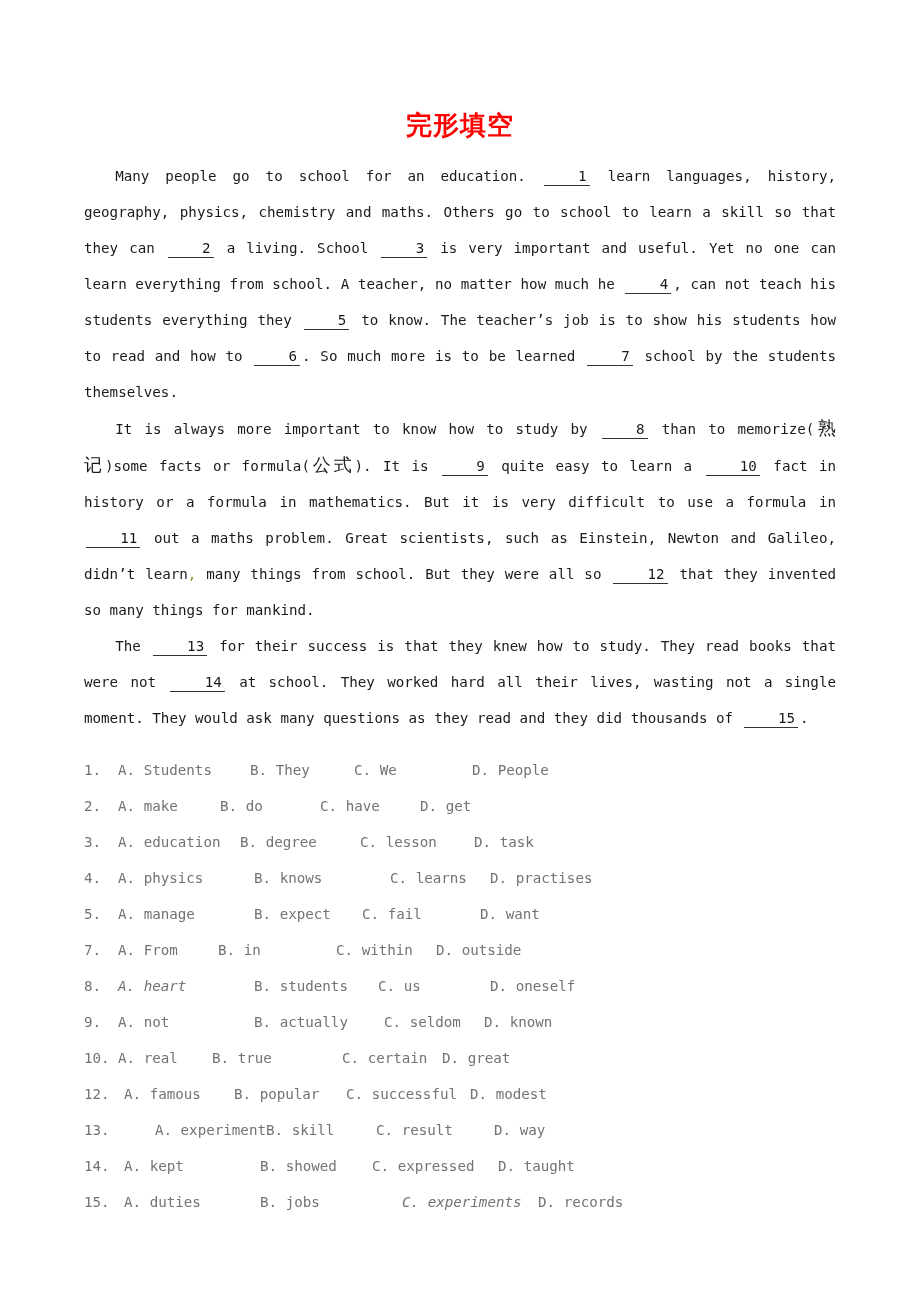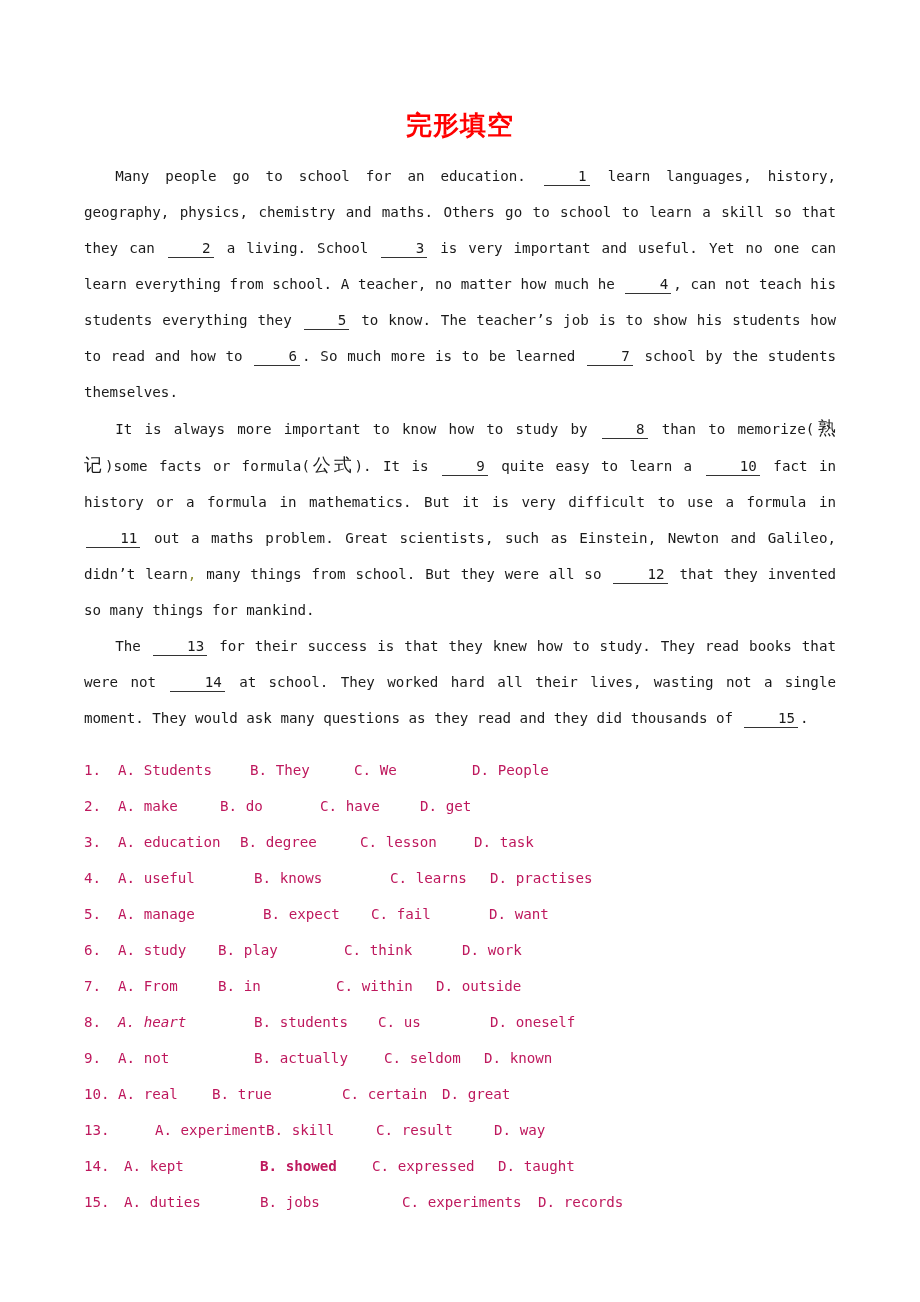--- a/index.html
+++ b/index.html
@@ -63,21 +63,21 @@
     font-size: 18px;
   }
   .mark-comma {
     color: #8a8a2b;
   }
   
   .options {
     font-family: "DejaVu Sans Mono", "Liberation Mono", monospace;
     font-size: 14.2px;
     line-height: 36px;
-    color: #be185d;
+    color: #737373;
     margin-top: 16px;
     width: 760px;
   }
   .opt-row {
     white-space: pre;
   }
   .opt-num {
     display: inline-block;
   }
   .opt {
@@ -98,25 +98,25 @@
     <p><span>It is always more important to know how to study by</span> <span class="blk">8</span> <span>than to memorize(</span><span class="cjk">熟记</span><span>)some facts or formula(</span><span class="cjk">公式</span><span>). It is</span> <span class="blk">9</span> <span>quite easy to learn a</span> <span class="blk">10</span> <span>fact in history or a formula in mathematics. But it is very difficult to use a formula in</span> <span class="blk">11</span> <span>out a maths problem. Great scientists, such as Einstein, Newton and Galileo, didn’t learn</span><span class="mark-comma">,</span> <span>many things from school. But they were all so</span> <span class="blk">12</span> <span>that they invented so many things for mankind.</span></p>
 
     <p><span>The</span> <span class="blk">13</span> <span>for their success is that they knew how to study. They read books that were not</span> <span class="blk">14</span> <span>at school. They worked hard all their lives, wasting not a single moment. They would ask many questions as they read and they did thousands of</span> <span class="blk">15</span><span>.</span></p>
 
   </div>
 
   <div class="options" id="options-list">
       <div class="opt-row"><span class="opt-num" style="width: 34px;">1.</span><span class="opt" style="width: 132px;"><span>A. </span><span>Students</span></span><span class="opt" style="width: 104px;"><span>B. </span><span>They</span></span><span class="opt" style="width: 118px;"><span>C. </span><span>We</span></span><span class="opt"><span>D. </span><span>People</span></span></div>
       <div class="opt-row"><span class="opt-num" style="width: 34px;">2.</span><span class="opt" style="width: 102px;"><span>A. </span><span>make</span></span><span class="opt" style="width: 100px;"><span>B. </span><span>do</span></span><span class="opt" style="width: 100px;"><span>C. </span><span>have</span></span><span class="opt"><span>D. </span><span>get</span></span></div>
       <div class="opt-row"><span class="opt-num" style="width: 34px;">3.</span><span class="opt" style="width: 122px;"><span>A. </span><span>education</span></span><span class="opt" style="width: 120px;"><span>B. </span><span>degree</span></span><span class="opt" style="width: 114px;"><span>C. </span><span>lesson</span></span><span class="opt"><span>D. </span><span>task</span></span></div>
-      <div class="opt-row"><span class="opt-num" style="width: 34px;">4.</span><span class="opt" style="width: 136px;"><span>A. </span><span>useful</span></span><span class="opt" style="width: 136px;"><span>B. </span><span>knows</span></span><span class="opt" style="width: 100px;"><span>C. </span><span>learns</span></span><span class="opt"><span>D. </span><span>practises</span></span></div>
-      <div class="opt-row"><span class="opt-num" style="width: 34px;">5.</span><span class="opt" style="width: 136px;"><span>A. </span><span>manage</span></span><span class="opt" style="width: 108px; margin-left: 9px;"><span>B. </span><span>expect</span></span><span class="opt" style="width: 118px;"><span>C. </span><span>fail</span></span><span class="opt"><span>D. </span><span>want</span></span></div>
-      <div class="opt-row"><span class="opt-num" style="width: 34px;">6.</span><span class="opt" style="width: 100px;"><span>A. </span><span>study</span></span><span class="opt" style="width: 126px;"><span>B. </span><span>play</span></span><span class="opt" style="width: 118px;"><span>C. </span><span>think</span></span><span class="opt"><span>D. </span><span>work</span></span></div>
+      <div class="opt-row"><span class="opt-num" style="width: 34px;">4.</span><span class="opt" style="width: 136px;"><span>A. </span><span>physics</span></span><span class="opt" style="width: 136px;"><span>B. </span><span>knows</span></span><span class="opt" style="width: 100px;"><span>C. </span><span>learns</span></span><span class="opt"><span>D. </span><span>practises</span></span></div>
+      <div class="opt-row"><span class="opt-num" style="width: 34px;">5.</span><span class="opt" style="width: 136px;"><span>A. </span><span>manage</span></span><span class="opt" style="width: 108px;"><span>B. </span><span>expect</span></span><span class="opt" style="width: 118px;"><span>C. </span><span>fail</span></span><span class="opt"><span>D. </span><span>want</span></span></div>
       <div class="opt-row"><span class="opt-num" style="width: 34px;">7.</span><span class="opt" style="width: 100px;"><span>A. </span><span>From</span></span><span class="opt" style="width: 118px;"><span>B. </span><span>in</span></span><span class="opt" style="width: 100px;"><span>C. </span><span>within</span></span><span class="opt"><span>D. </span><span>outside</span></span></div>
       <div class="opt-row"><span class="opt-num" style="width: 34px;">8.</span><span class="opt" style="width: 136px; font-style: italic;"><span>A. </span><span>heart</span></span><span class="opt" style="width: 124px;"><span>B. </span><span>students</span></span><span class="opt" style="width: 112px;"><span>C. </span><span>us</span></span><span class="opt"><span>D. </span><span>oneself</span></span></div>
       <div class="opt-row"><span class="opt-num" style="width: 34px;">9.</span><span class="opt" style="width: 136px;"><span>A. </span><span>not</span></span><span class="opt" style="width: 130px;"><span>B. </span><span>actually</span></span><span class="opt" style="width: 100px;"><span>C. </span><span>seldom</span></span><span class="opt"><span>D. </span><span>known</span></span></div>
       <div class="opt-row"><span class="opt-num" style="width: 34px;">10.</span><span class="opt" style="width: 94px;"><span>A. </span><span>real</span></span><span class="opt" style="width: 130px;"><span>B. </span><span>true</span></span><span class="opt" style="width: 100px;"><span>C. </span><span>certain</span></span><span class="opt"><span>D. </span><span>great</span></span></div>
+      <div class="opt-row"><span class="opt-num" style="width: 40px;">12.</span><span class="opt" style="width: 110px;"><span>A. </span><span>famous</span></span><span class="opt" style="width: 112px;"><span>B. </span><span>popular</span></span><span class="opt" style="width: 124px;"><span>C. </span><span>successful</span></span><span class="opt"><span>D. </span><span>modest</span></span></div>
       <div class="opt-row"><span class="opt-num" style="width: 40px;">13.</span><span class="opt" style="width: 142px; text-align: right;"><span>A. </span><span>experiment</span></span><span class="opt" style="width: 110px;"><span>B. </span><span>skill</span></span><span class="opt" style="width: 118px;"><span>C. </span><span>result</span></span><span class="opt"><span>D. </span><span>way</span></span></div>
-      <div class="opt-row"><span class="opt-num" style="width: 40px;">14.</span><span class="opt" style="width: 136px;"><span>A. </span><span>kept</span></span><span class="opt" style="width: 112px; font-weight: bold;"><span>B. </span><span>showed</span></span><span class="opt" style="width: 126px;"><span>C. </span><span>expressed</span></span><span class="opt"><span>D. </span><span>taught</span></span></div>
-      <div class="opt-row"><span class="opt-num" style="width: 40px;">15.</span><span class="opt" style="width: 136px;"><span>A. </span><span>duties</span></span><span class="opt" style="width: 142px;"><span>B. </span><span>jobs</span></span><span class="opt" style="width: 136px;"><span>C. </span><span>experiments</span></span><span class="opt"><span>D. </span><span>records</span></span></div>
+      <div class="opt-row"><span class="opt-num" style="width: 40px;">14.</span><span class="opt" style="width: 136px;"><span>A. </span><span>kept</span></span><span class="opt" style="width: 112px;"><span>B. </span><span>showed</span></span><span class="opt" style="width: 126px;"><span>C. </span><span>expressed</span></span><span class="opt"><span>D. </span><span>taught</span></span></div>
+      <div class="opt-row"><span class="opt-num" style="width: 40px;">15.</span><span class="opt" style="width: 136px;"><span>A. </span><span>duties</span></span><span class="opt" style="width: 142px;"><span>B. </span><span>jobs</span></span><span class="opt" style="width: 136px; font-style: italic;"><span>C. </span><span>experiments</span></span><span class="opt"><span>D. </span><span>records</span></span></div>
     </div>
 
 </div>
 
 </body></html>

